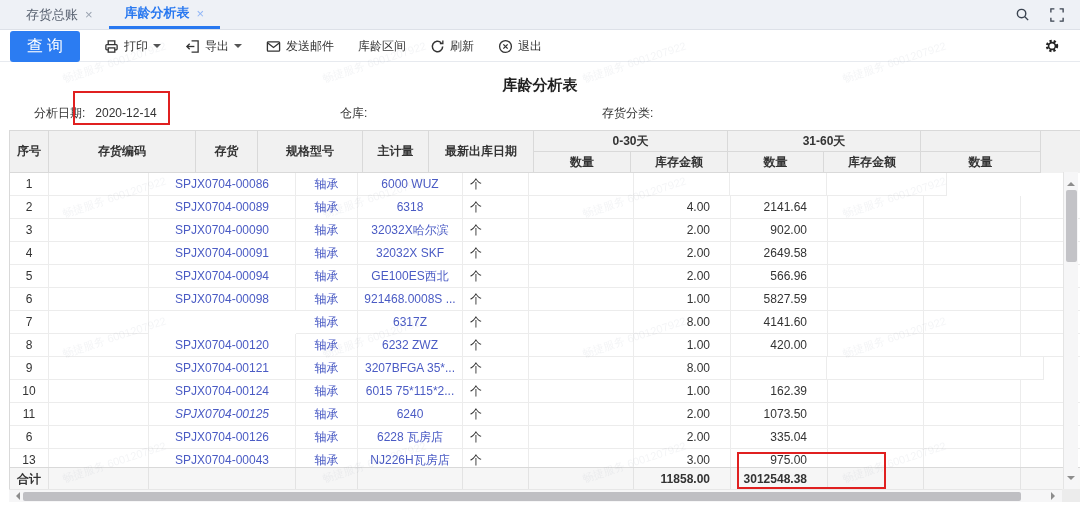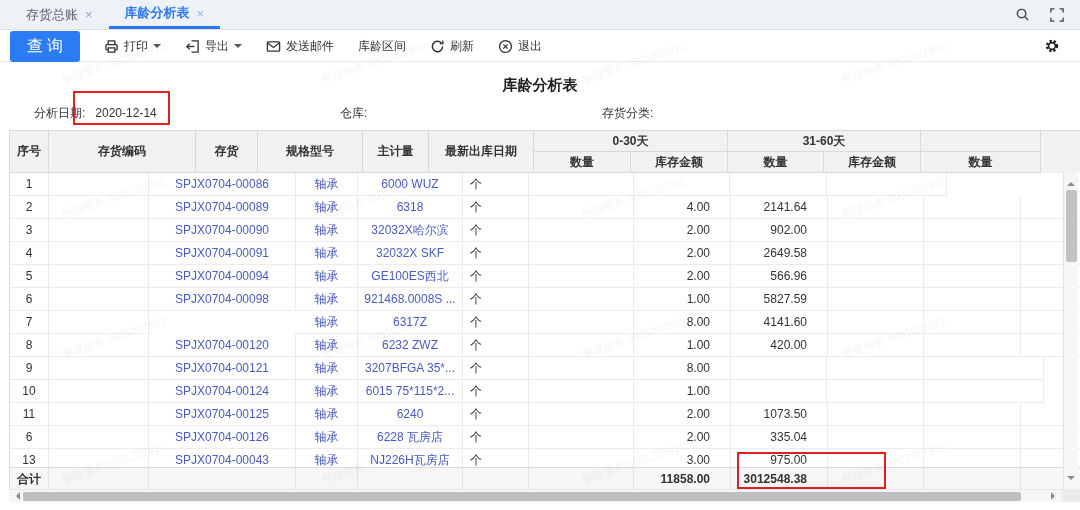--- a/index.html
+++ b/index.html
@@ -346,28 +346,29 @@
             </div>
             <div class="tr">
               <div class="td center" style="width: 39px;">10</div>
               <div class="td center" style="width: 100px;"></div>
               <div class="td center link" style="width: 147px;">SPJX0704-00124</div>
               <div class="td center link" style="width: 62px;">轴承</div>
               <div class="td center link" style="width: 105px;">6015 75*115*2...</div>
               <div class="td left" style="width: 66px;">个</div>
               <div class="td center" style="width: 105px;"></div>
               <div class="td right" style="width: 97px;">1.00</div>
+              <div class="td right" style="width: 97px;">162.39</div>
               <div class="td right" style="width: 96px;"></div>
               <div class="td right" style="width: 97px;"></div>
               <div class="td right" style="width: 120px;"></div>
             </div>
             <div class="tr">
               <div class="td center" style="width: 39px;">11</div>
               <div class="td center" style="width: 100px;"></div>
-              <div class="td center link" style="width: 147px;">SPJX0704-00125</div>
+              <div class="td center link" style="width: 147px; font-style: italic;">SPJX0704-00125</div>
               <div class="td center link" style="width: 62px;">轴承</div>
               <div class="td center link" style="width: 105px;">6240</div>
               <div class="td left" style="width: 66px;">个</div>
               <div class="td center" style="width: 105px;"></div>
               <div class="td right" style="width: 97px;">2.00</div>
               <div class="td right" style="width: 97px;">1073.50</div>
               <div class="td right" style="width: 96px;"></div>
               <div class="td right" style="width: 97px;"></div>
               <div class="td right" style="width: 120px;"></div>
             </div>

